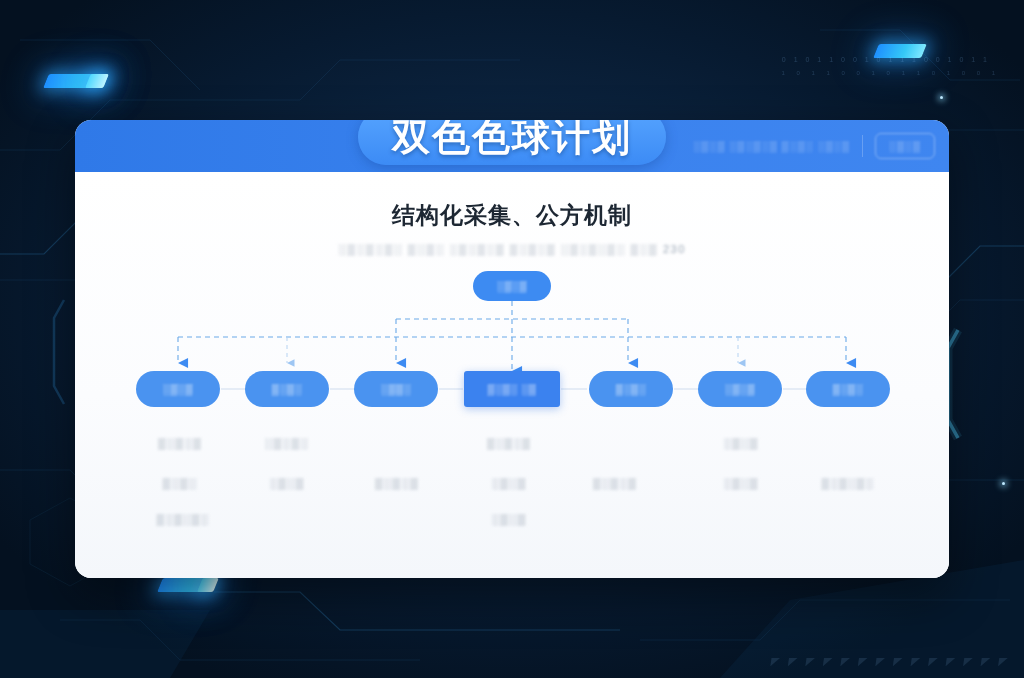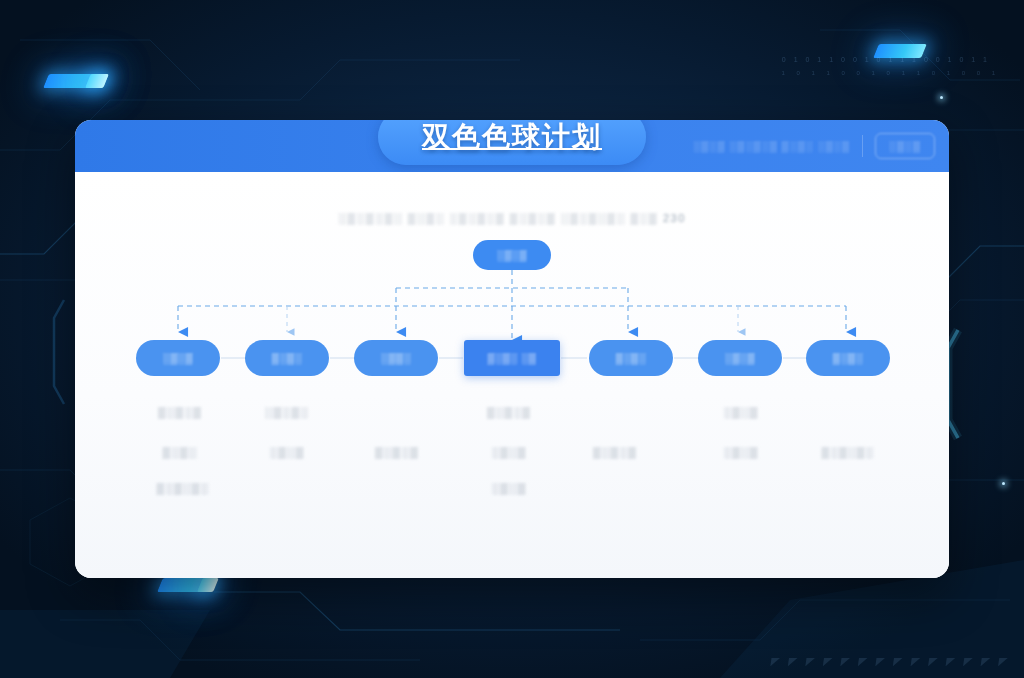--- a/index.html
+++ b/index.html
@@ -118,27 +118,26 @@
     height: 56px;
     padding: 0 34px;
     border-radius: 28px;
     background: linear-gradient(180deg, #56a4ff 0%, #3c8bf5 100%);
     display: flex;
     align-items: center;
     justify-content: center;
     box-shadow: 0 3px 12px rgba(20,70,150,.35);
   }
   .title-banner span {
-    font-size: 28px;
+    font-size: 38px;
     font-weight: bold;
     color: #ffffff;
     letter-spacing: 2px;
     text-shadow: 0 2px 4px rgba(10,50,110,.45);
     white-space: nowrap;
-    text-decoration: underline;
   }
 
   .header-meta {
     display: flex;
     align-items: center;
     gap: 12px;
   }
   .header-meta-text {
     font-size: 10px;
     color: rgba(255,255,255,.48);
@@ -336,20 +335,21 @@
         <div class="header-divider"></div>
         <div class="header-badge">░▒░▒</div>
       </div>
       <div class="title-banner">
         <span>双色色球计划</span>
       </div>
     </div>
 
     <div class="card-body">
 
+      <div class="page-title">结构化采集、公方机制</div>
       <div class="page-subtitle">░▒░▒░▒░ ▒░▒░ ░▒░▒░▒ ▒░▒░▒ ░▒░▒░▒░ ▒░▒ 230</div>
 
       <div id="flow">
         <svg viewBox="0 0 874 140" preserveAspectRatio="none">
           <defs>
             <marker id="arw" viewBox="0 0 12 12" refX="6" refY="11" markerWidth="11" markerHeight="11" orient="auto">
               <path d="M1 1 L11 1 L6 11 Z" fill="#3d8bf2"></path>
             </marker>
             <marker id="arwL" viewBox="0 0 12 12" refX="6" refY="11" markerWidth="9" markerHeight="9" orient="auto">
               <path d="M1 1 L11 1 L6 11 Z" fill="#9ec6f3"></path>

